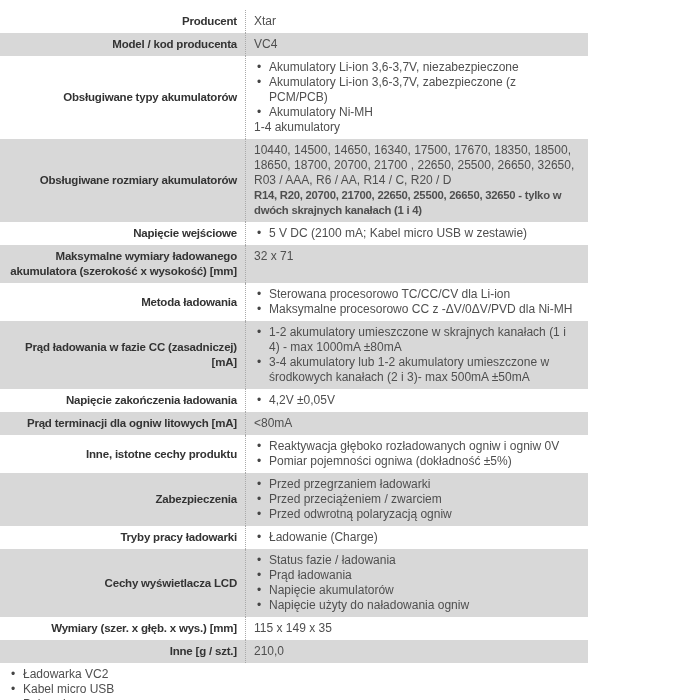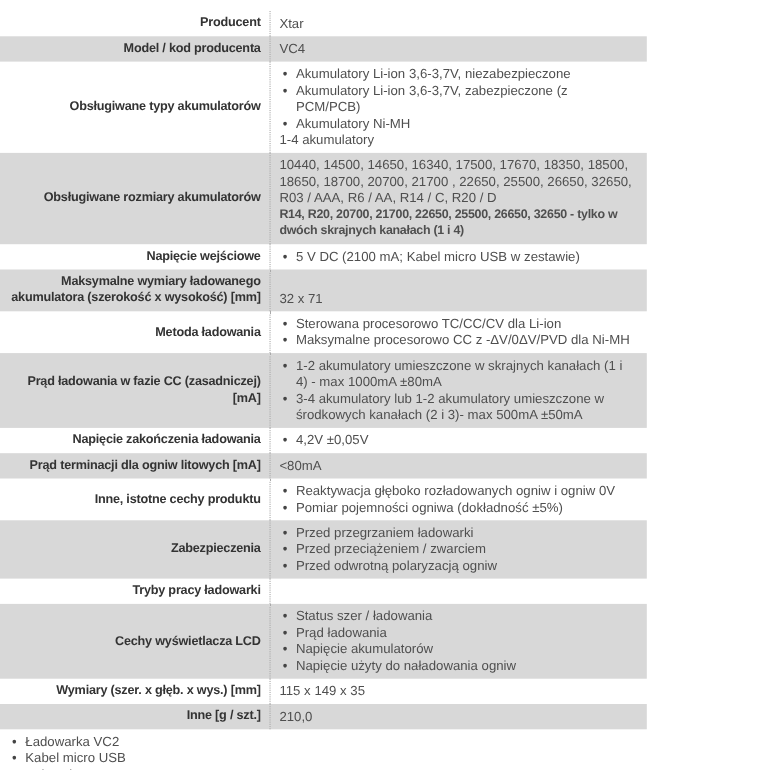--- a/index.html
+++ b/index.html
@@ -31,21 +31,21 @@
     font-stretch: condensed;
     letter-spacing: -0.2px;
     color: #333333;
     line-height: 15px;
     border-right: 1px dotted #a9a9a9;
   }
   .value-cell {
     flex: 1;
     display: flex;
     flex-direction: column;
-    justify-content: flex-end;
+    justify-content: flex-start;
     box-sizing: border-box;
     padding: 4px 10px 4px 8px;
     font-size: 12px;
     font-stretch: condensed;
     color: #4f4f4f;
     line-height: 15px;
   }
   ul.bullet-list { margin: 0; padding: 0; list-style: none; }
   ul.bullet-list li {
     position: relative;
@@ -160,26 +160,31 @@
       <div class="value-cell">
         <ul class="bullet-list">
           <li>Przed przegrzaniem ładowarki</li>
           <li>Przed przeciążeniem / zwarciem</li>
           <li>Przed odwrotną polaryzacją ogniw</li>
         </ul>
       </div>
     </div>
     <div class="spec-row">
       <div class="label-cell">Tryby pracy ładowarki</div>
+      <div class="value-cell">
+        <ul class="bullet-list">
+          <li>Ładowanie (Charge)</li>
+        </ul>
+      </div>
     </div>
     <div class="spec-row alt">
       <div class="label-cell">Cechy wyświetlacza LCD</div>
       <div class="value-cell">
         <ul class="bullet-list">
-          <li>Status szer / ładowania</li>
+          <li>Status fazie / ładowania</li>
           <li>Prąd ładowania</li>
           <li>Napięcie akumulatorów</li>
           <li>Napięcie użyty do naładowania ogniw</li>
         </ul>
       </div>
     </div>
     <div class="spec-row">
       <div class="label-cell">Wymiary (szer. x głęb. x wys.) [mm]</div>
       <div class="value-cell">
         <div class="plain-text">115 x 149 x 35</div>

